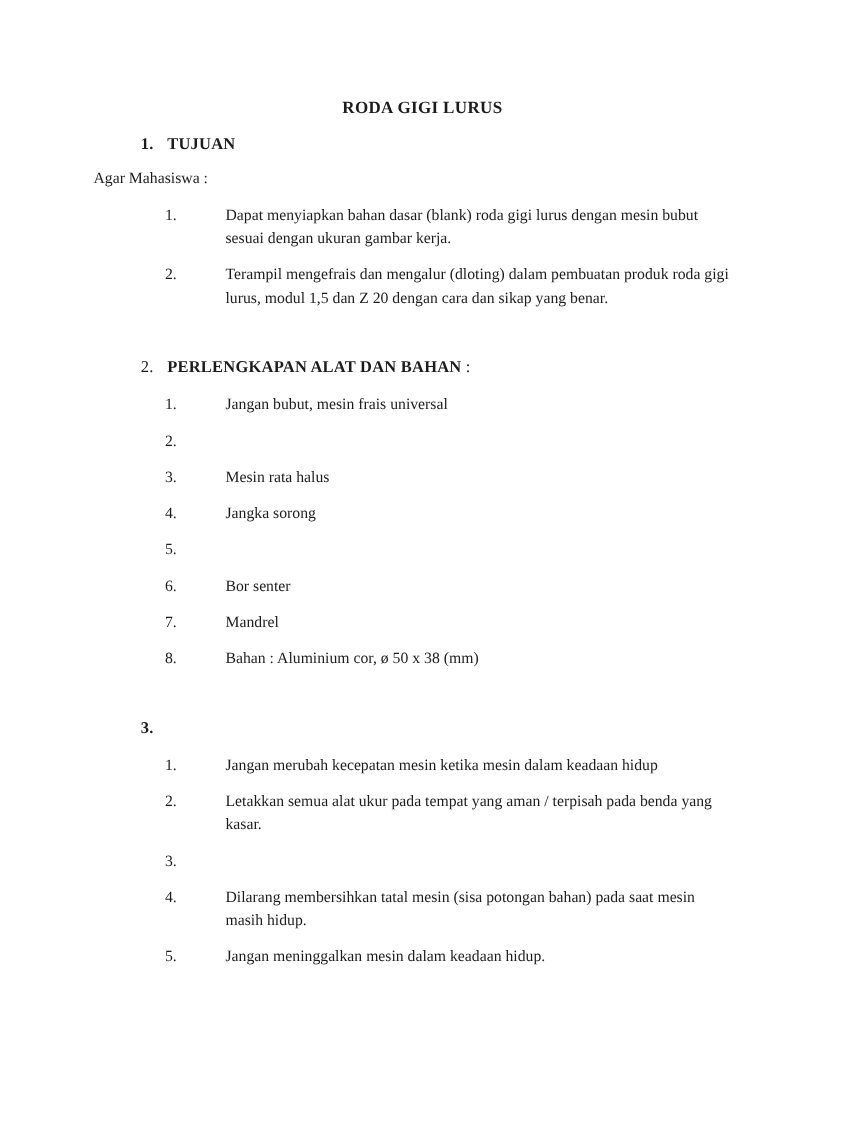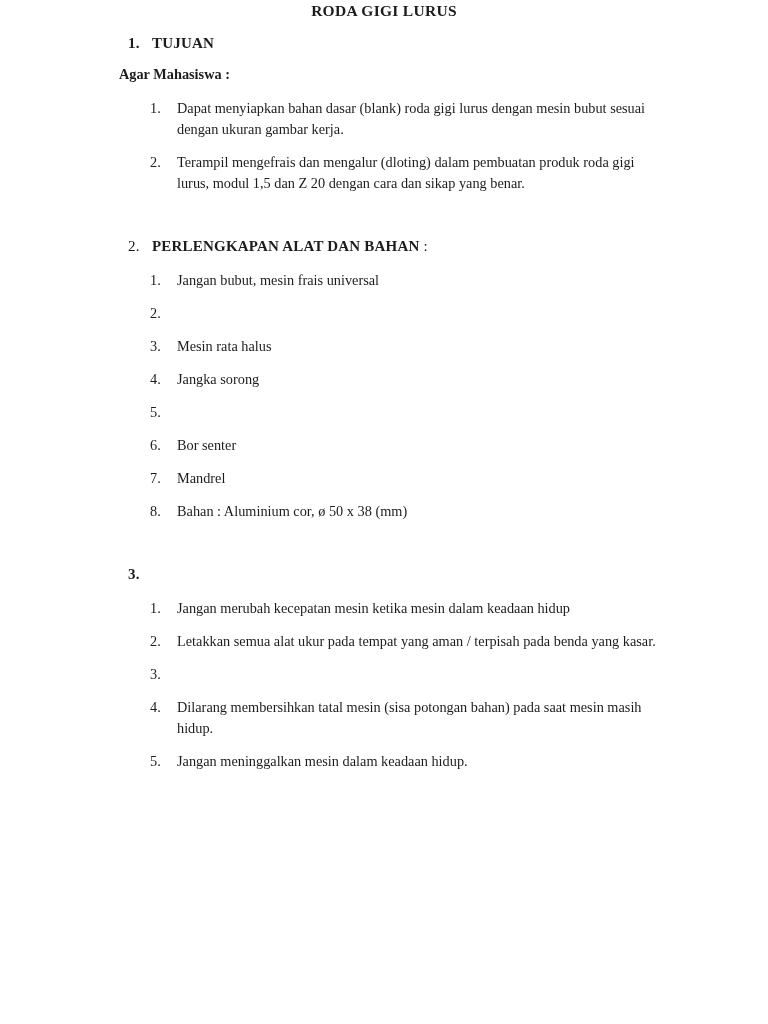--- a/index.html
+++ b/index.html
@@ -11,20 +11,21 @@
     position: relative;
     width: 768px;
     height: 1024px;
     background: #ffffff;
     overflow: hidden;
     font-family: "Liberation Serif", "DejaVu Serif", serif;
     color: #1c1c1c;
     -webkit-font-smoothing: antialiased;
   }
   .doc-title {
+    padding-top: 88px;
     text-align: center;
     font-size: 15.5px;
     font-weight: bold;
     line-height: 21px;
     letter-spacing: 0.3px;
   }
   .doc-section {
     margin-top: 42px;
   }
   .doc-section.first {
@@ -45,44 +46,44 @@
   
   .doc-section:nth-of-type(2) .sec-num,
   .doc-section:nth-of-type(2) .sec-suffix {
     font-weight: normal;
   }
   .sec-suffix {
     font-weight: normal;
   }
   .sec-intro {
     margin-top: 10px;
-    padding-left: 119px;
+    padding-left: 85px;
     font-size: 14.3px;
     line-height: 21px;
-    font-weight: bold;
   }
   .sec-items {
     margin-top: 13px;
   }
   .item {
     display: flex;
     padding-left: 150px;
     padding-right: 101px;
     font-size: 14.3px;
     line-height: 21px;
   }
   .item + .item {
     margin-top: 12px;
   }
   .item-num {
     flex: 0 0 27px;
   }
   .item-text {
     flex: 1 1 auto;
     max-width: 490px;
+    margin-left: 28px;
   }
 </style>
 </head>
 <body>
 
 <div class="page">
   <div class="doc-title">RODA GIGI LURUS</div>
   <main>
   <section class="doc-section first">
     <div class="sec-heading-row">

